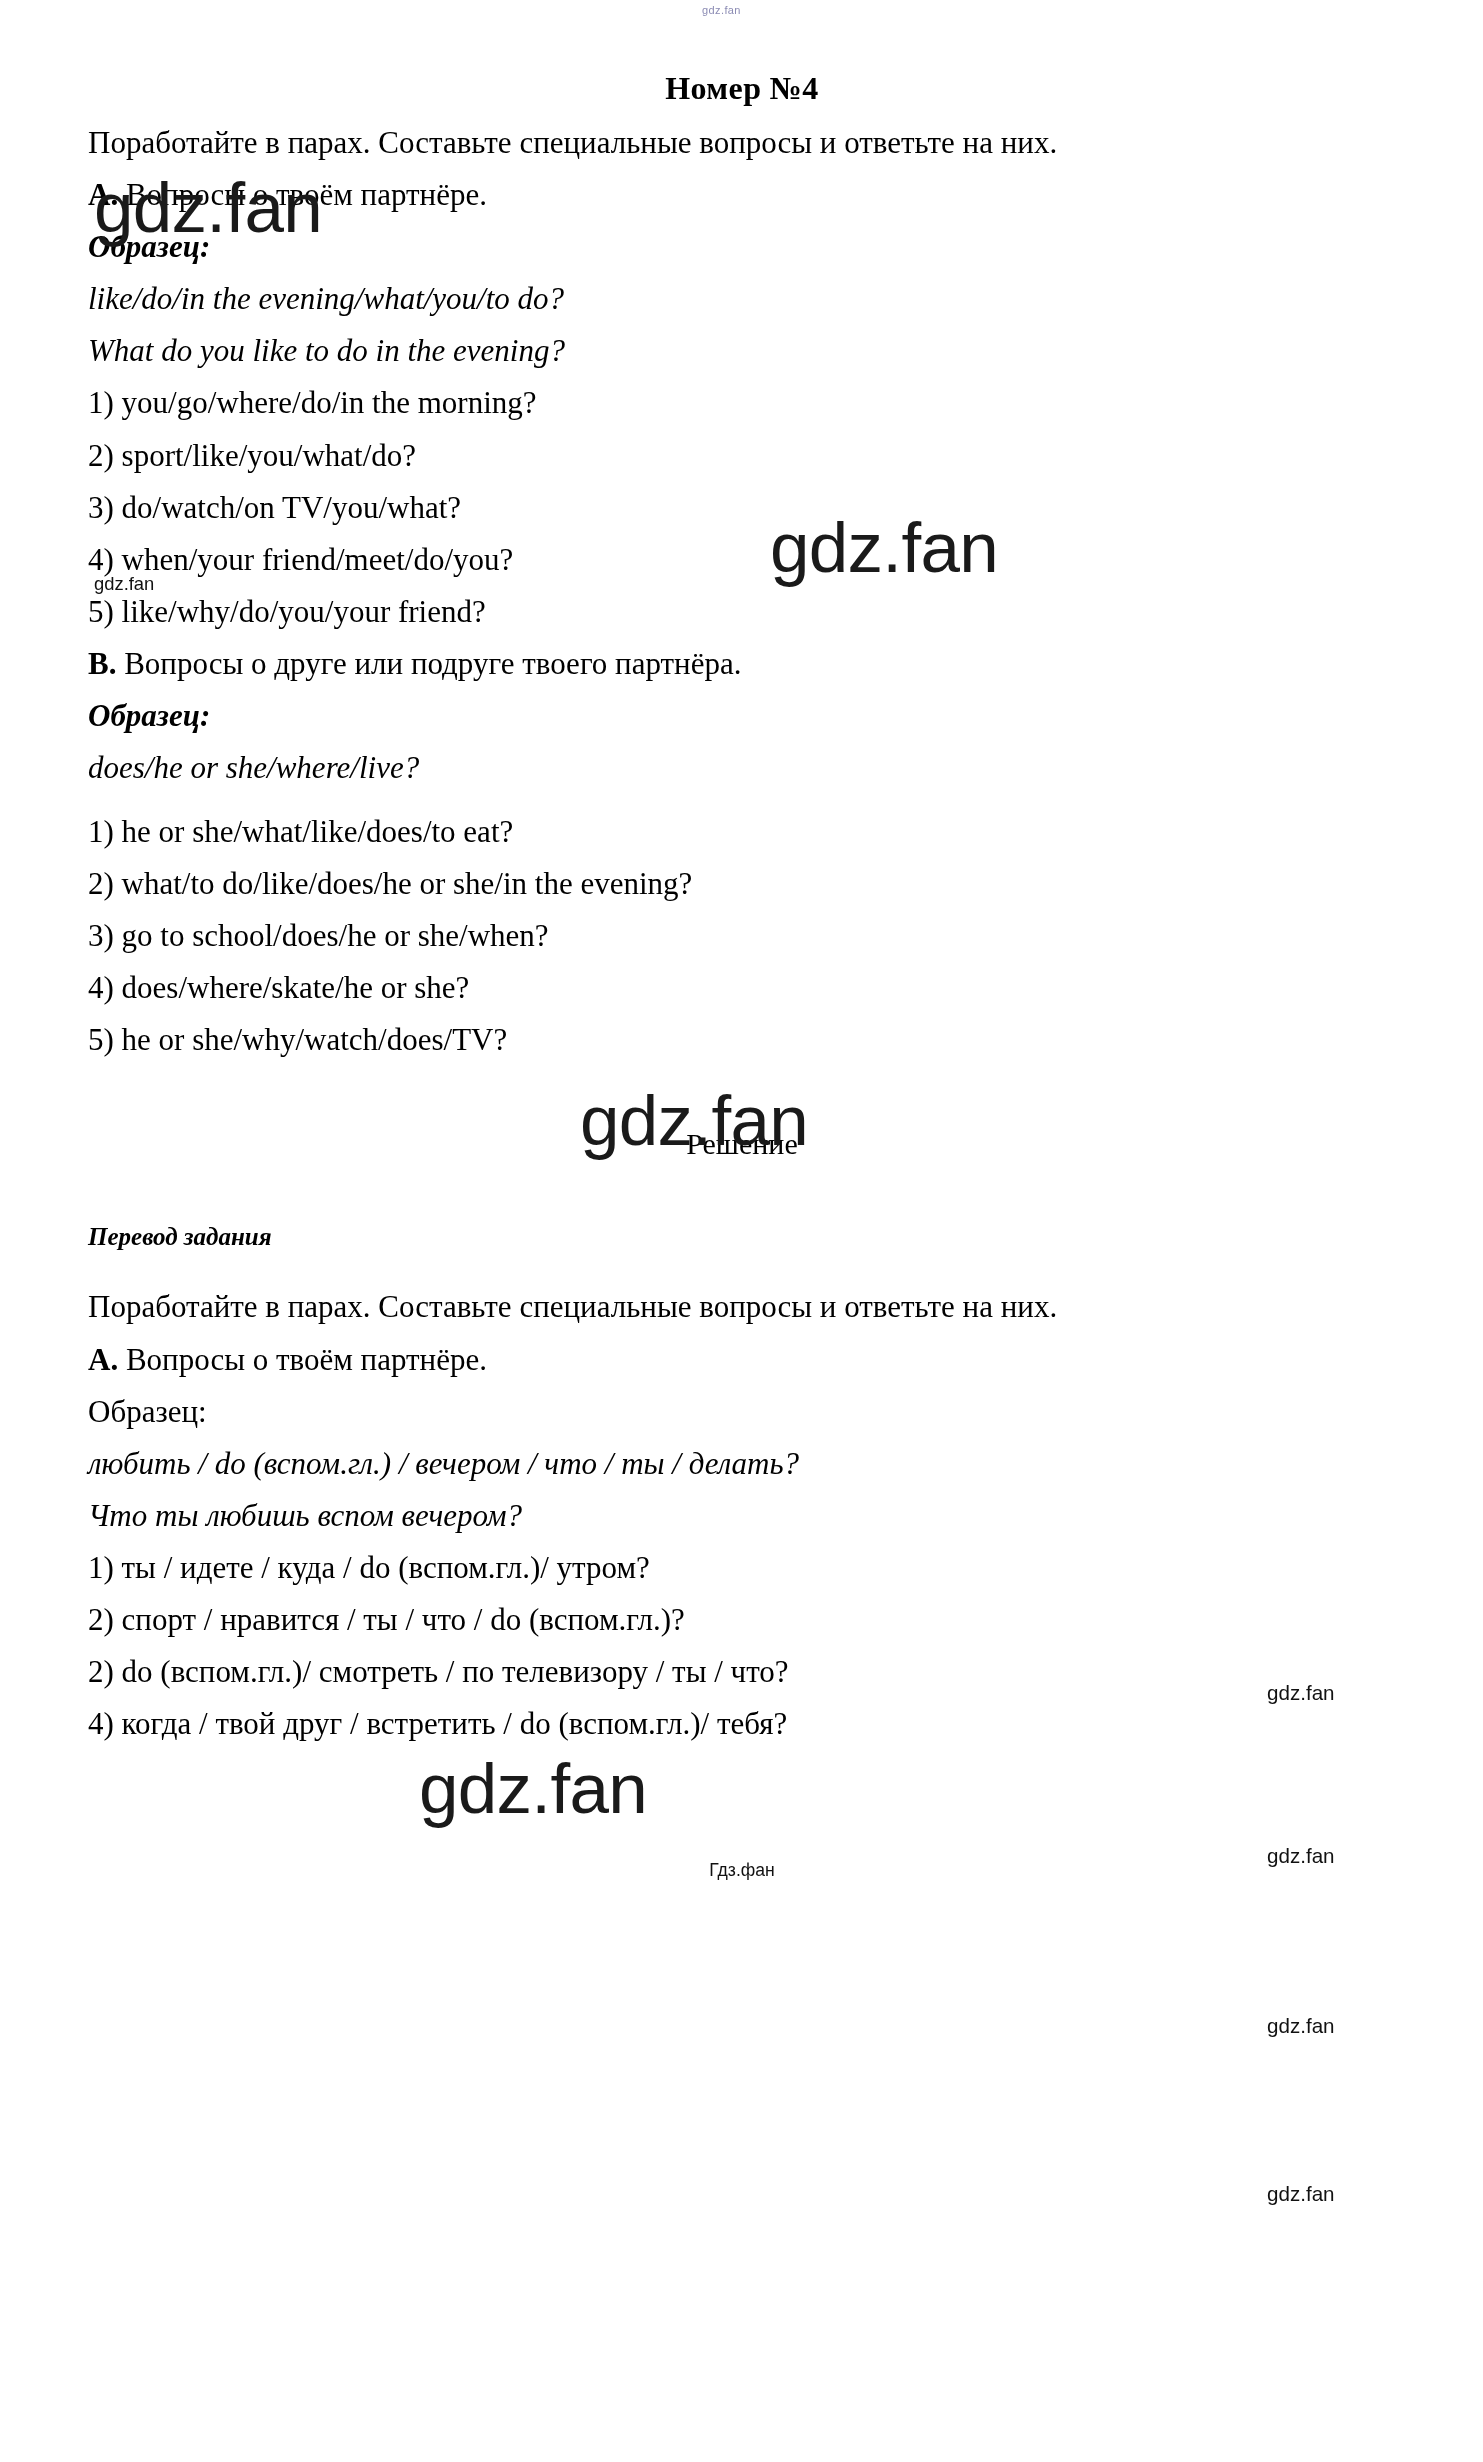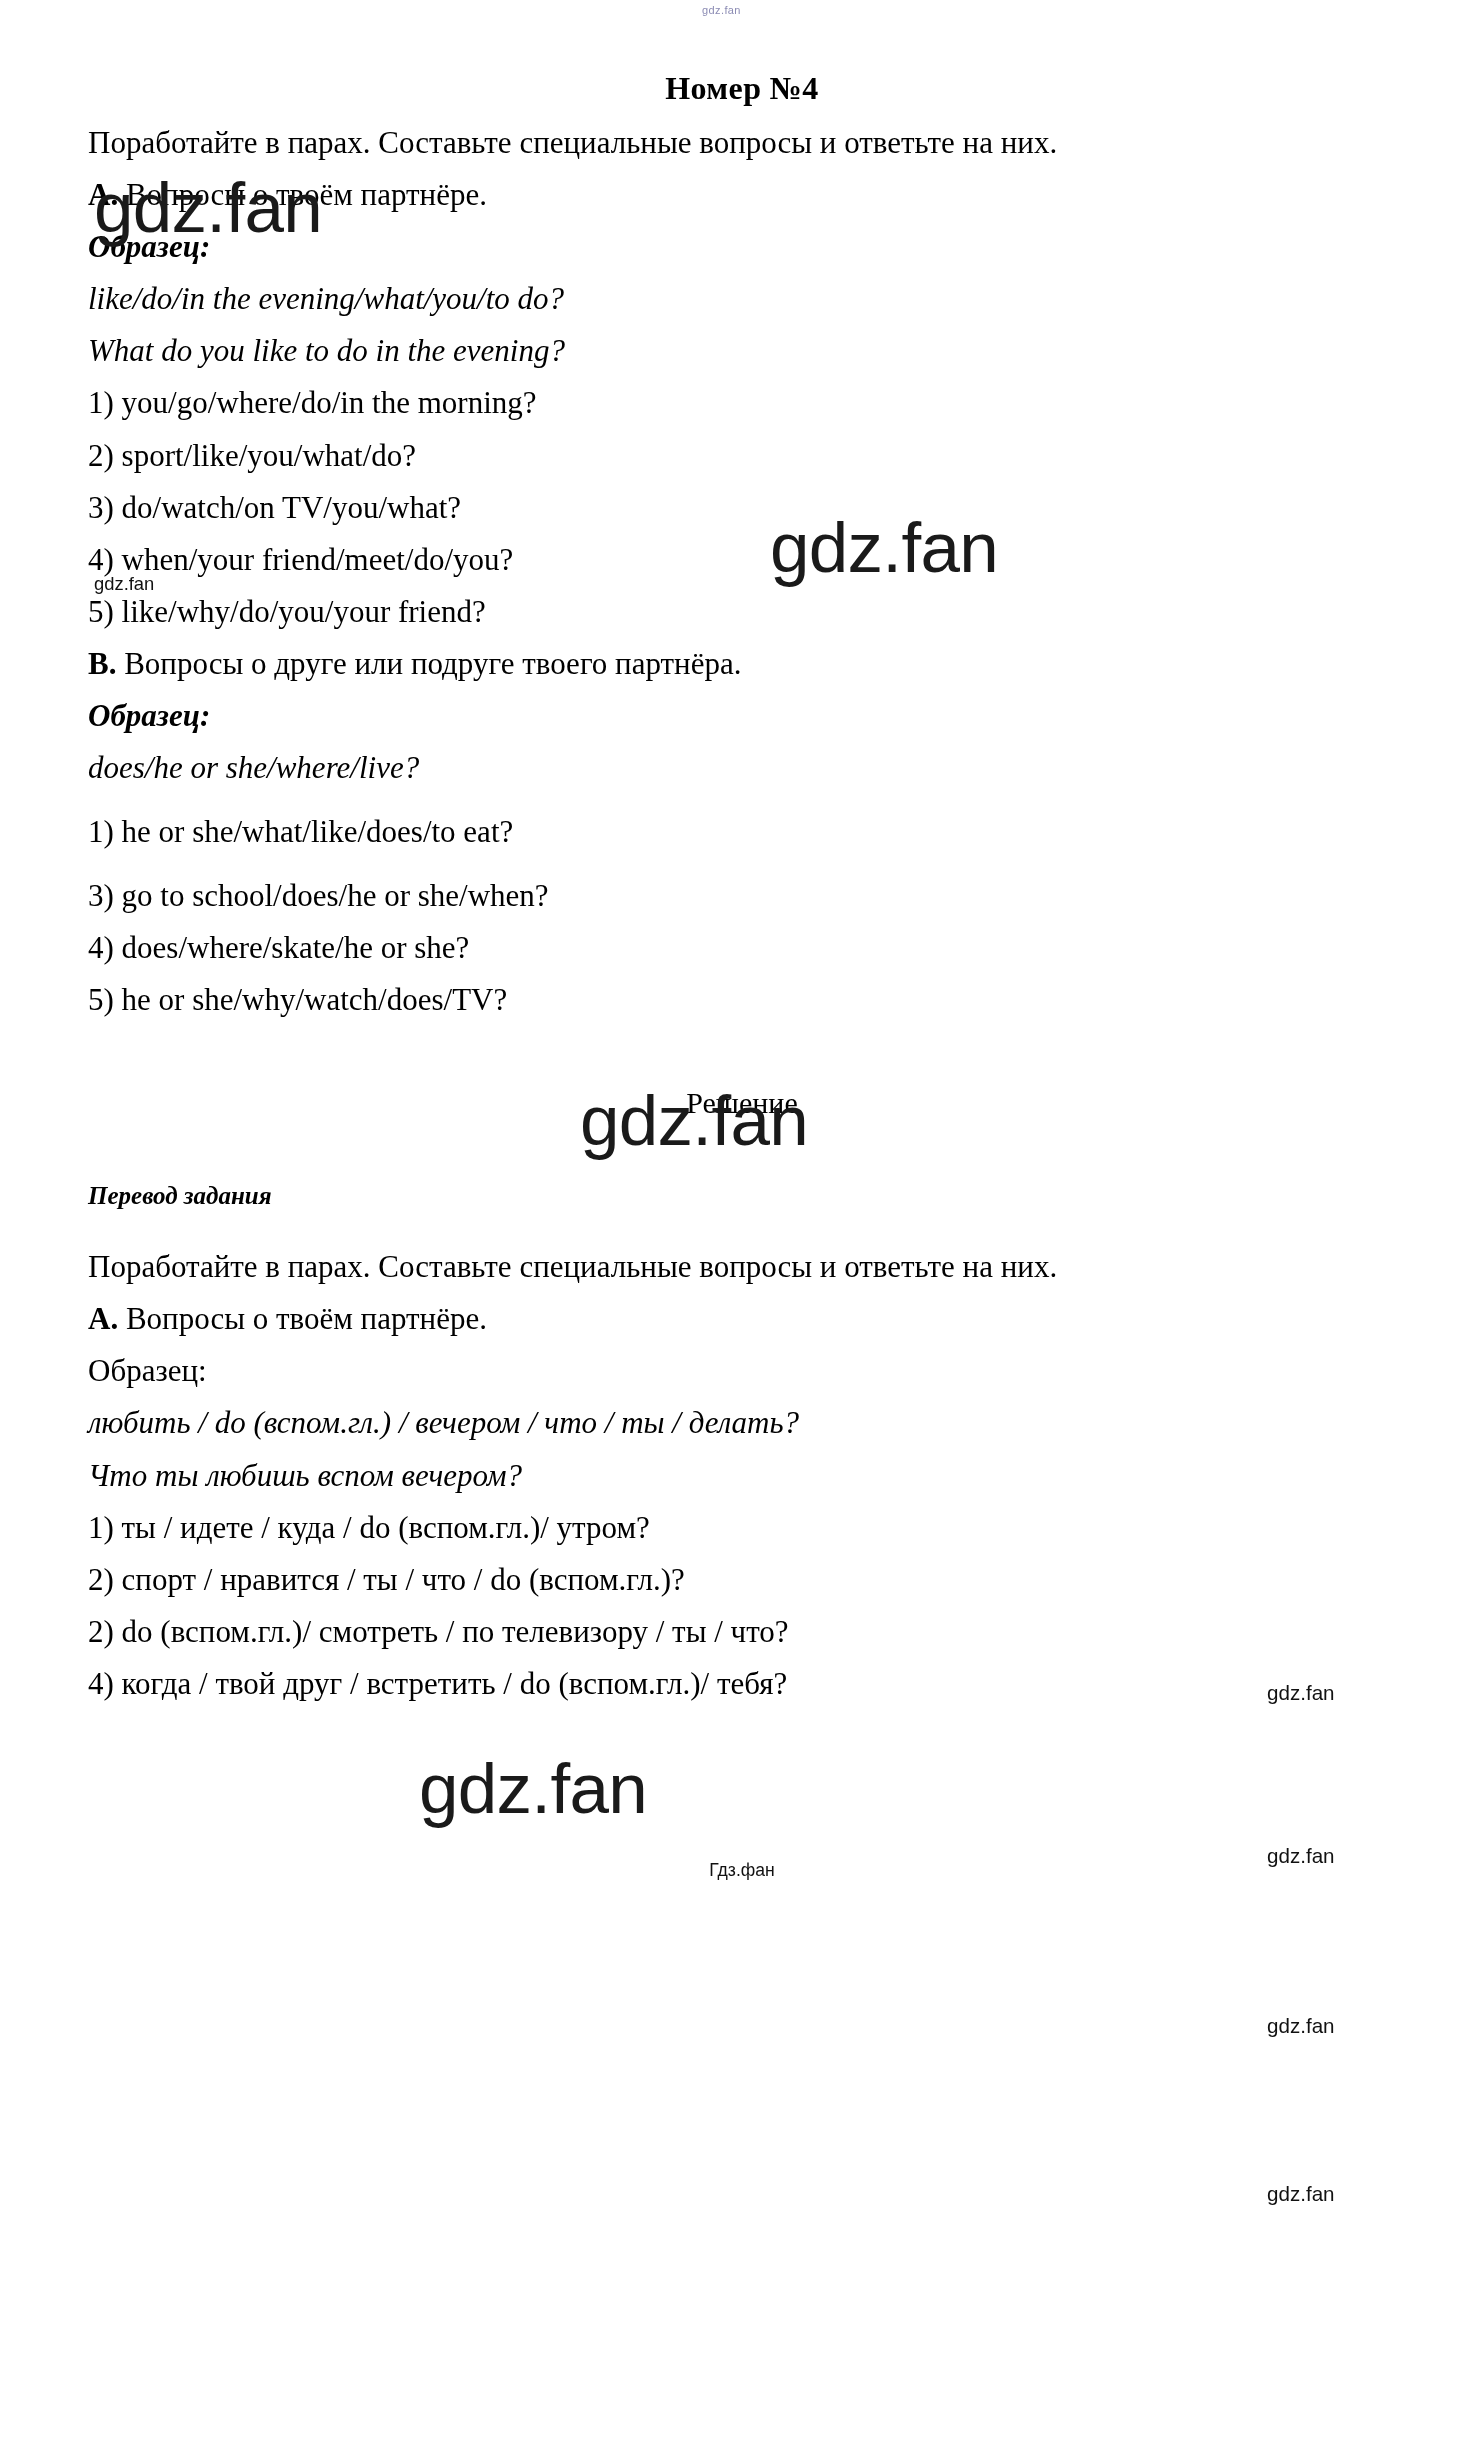--- a/index.html
+++ b/index.html
@@ -166,20 +166,21 @@
 
     <p class="line i">does/he or she/where/live?</p>
 
     <div class="spacer-sm"></div>
 
 
     <div class="spacer-sm"></div>
 
     <p class="line">1) he or she/what/like/does/to eat?</p>
     <div class="spacer-sm"></div>
+    <p class="line">2) what/to do/like/does/he or she/in the evening?</p>
     <div class="spacer-sm"></div>
     <p class="line">3) go to school/does/he or she/when?</p>
     <div class="spacer-sm"></div>
     <p class="line">4) does/where/skate/he or she?</p>
     <div class="spacer-sm"></div>
     <p class="line">5) he or she/why/watch/does/TV?</p>
 
     <p class="reshenie">Решение</p>
 
     <p class="translate-head">Перевод задания</p>

